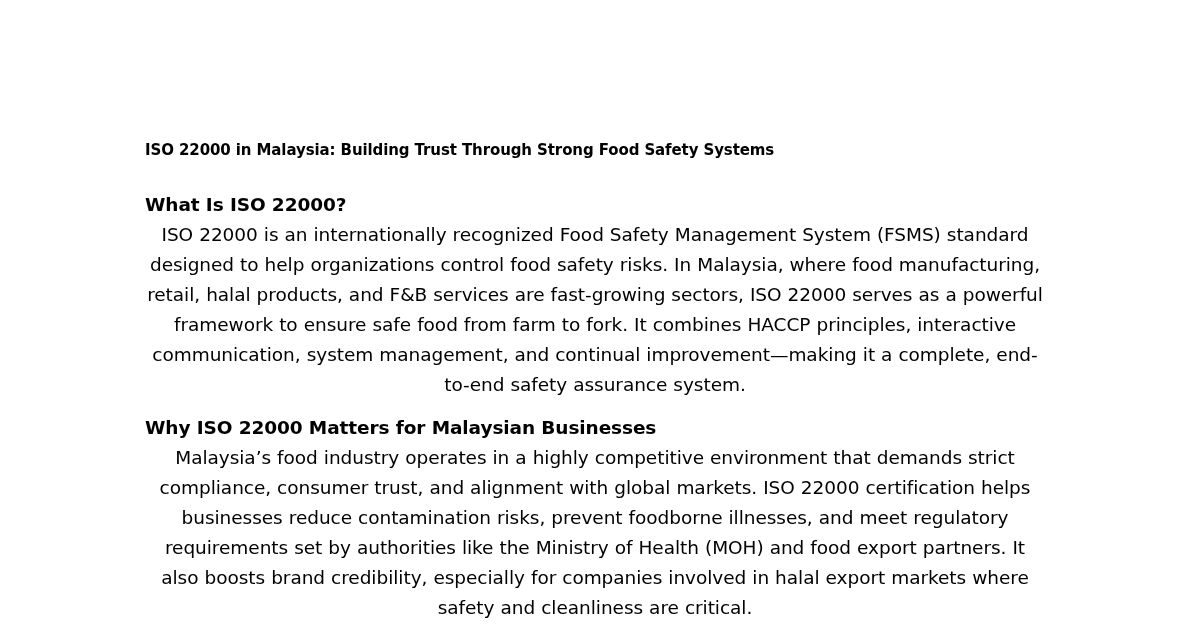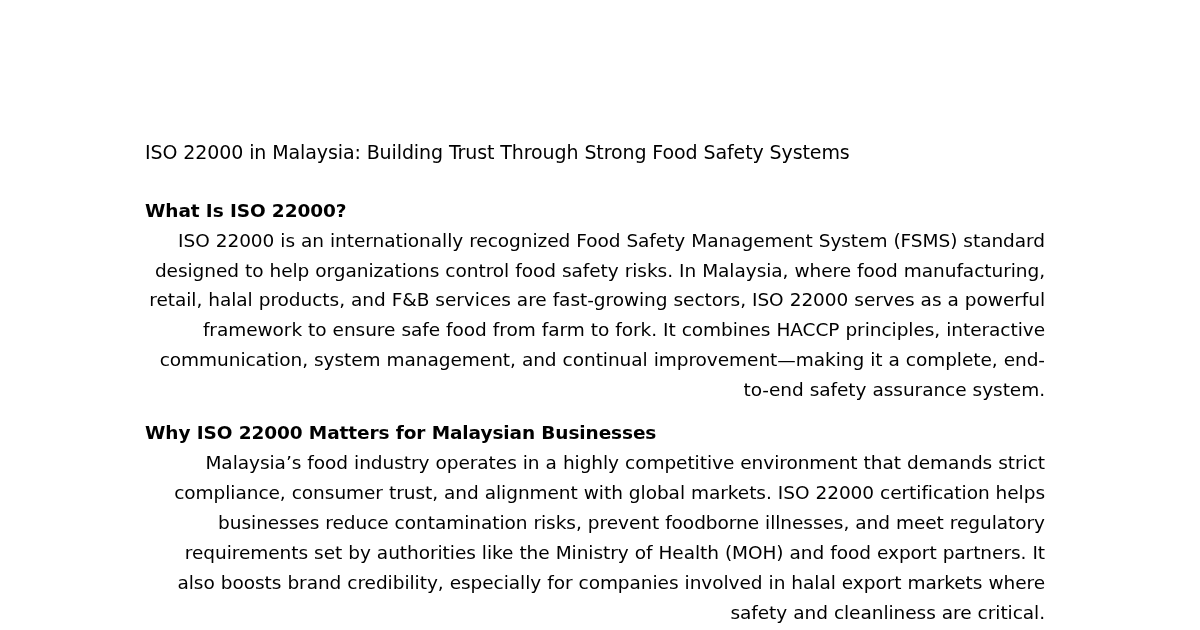--- a/index.html
+++ b/index.html
@@ -20,22 +20,22 @@
     height: 630px;
     background: #ffffff;
   }
   .doc-body {
     position: absolute;
     left: 145px;
     top: 140px;
     width: 900px;
   }
   .doc-title {
-    font-size: 19px;
-    font-weight: normal;
+    font-size: 15px;
+    font-weight: bold;
     line-height: 1.35;
     letter-spacing: -0.1px;
     margin: 0 0 12px 0;
   }
   .section {
     margin-top: 15px;
   }
   .section:first-of-type {
     margin-top: 32px;
   }
@@ -45,21 +45,21 @@
     line-height: 1.4;
     letter-spacing: -0.1px;
     margin: 0 0 2px 0;
   }
   .section-paragraph {
     font-size: 18.5px;
     font-weight: normal;
     line-height: 1.62;
     letter-spacing: -0.05px;
     margin: 0;
-    text-align: right;
+    text-align: center;
     word-spacing: 0.2px;
   }
 </style>
 </head>
 <body>
 
 <div class="page">
   <div class="doc-body">
 
     <h1 class="doc-title">ISO 22000 in Malaysia: Building Trust Through Strong Food Safety Systems</h1>

